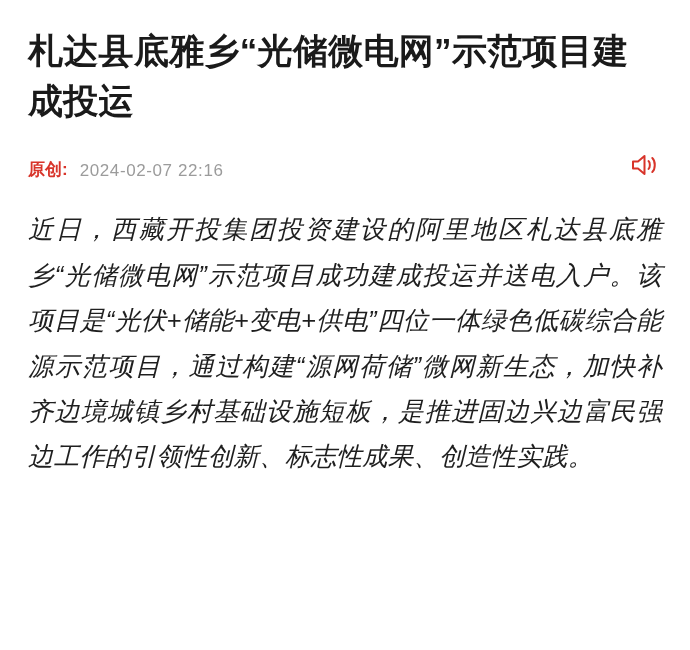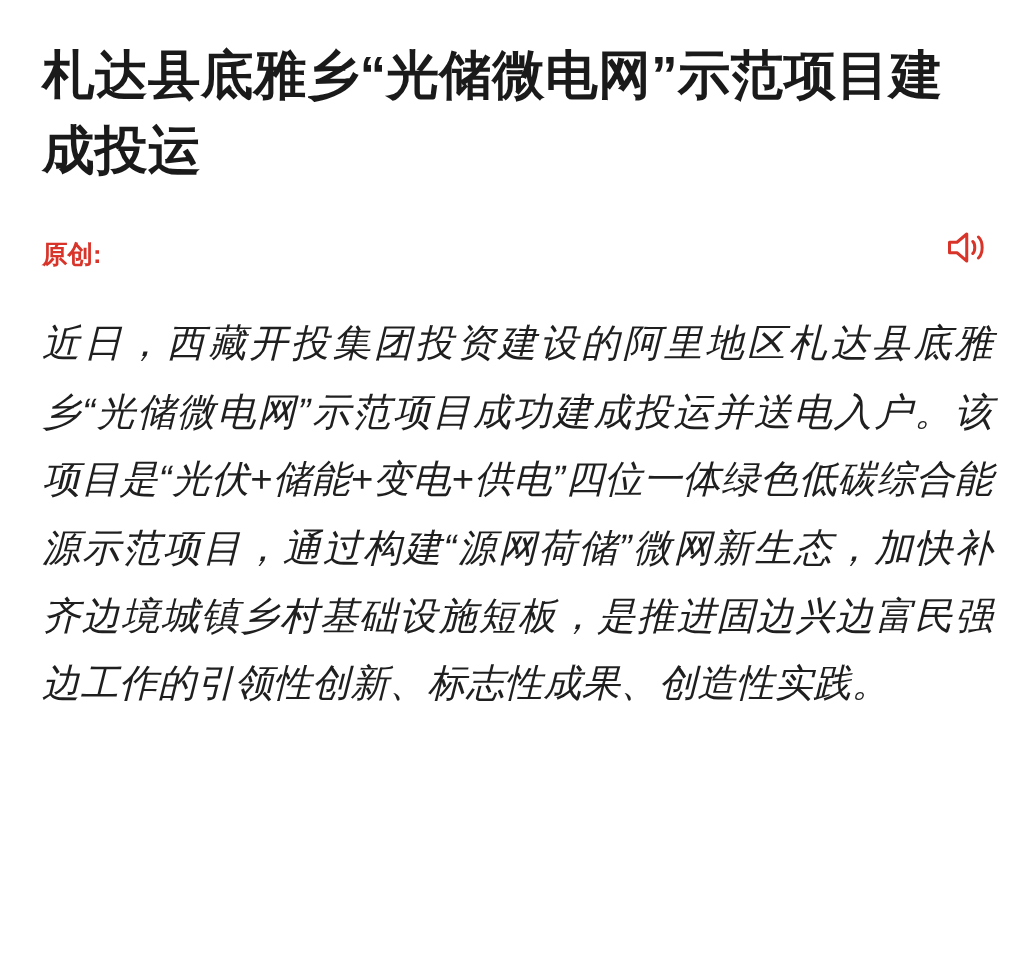--- a/index.html
+++ b/index.html
@@ -74,20 +74,21 @@
 </style>
 </head>
 <body>
 
 <div class="page">
 
   <h1 class="article-title">札达县底雅乡“光储微电网”示范项目建成投运</h1>
 
   <div class="meta-row">
     <span class="meta-original">原创:</span>
+    <span class="meta-date">2024-02-07 22:16</span>
 
     <div class="speaker-btn">
       <svg width="28" height="26" viewBox="0 0 28 26">
         <path d="M3 9.5 H8 L14.5 4 V22 L8 16.5 H3 Z" fill="none" stroke="#d8342a" stroke-width="2" stroke-linejoin="round"></path>
         <path d="M18.5 9 C20.3 10.4 20.3 15.6 18.5 17" fill="none" stroke="#d8342a" stroke-width="2" stroke-linecap="round"></path>
         <path d="M22.3 6 C25.6 9 25.6 17 22.3 20" fill="none" stroke="#d8342a" stroke-width="2" stroke-linecap="round"></path>
       </svg>
     </div>
   </div>
 

